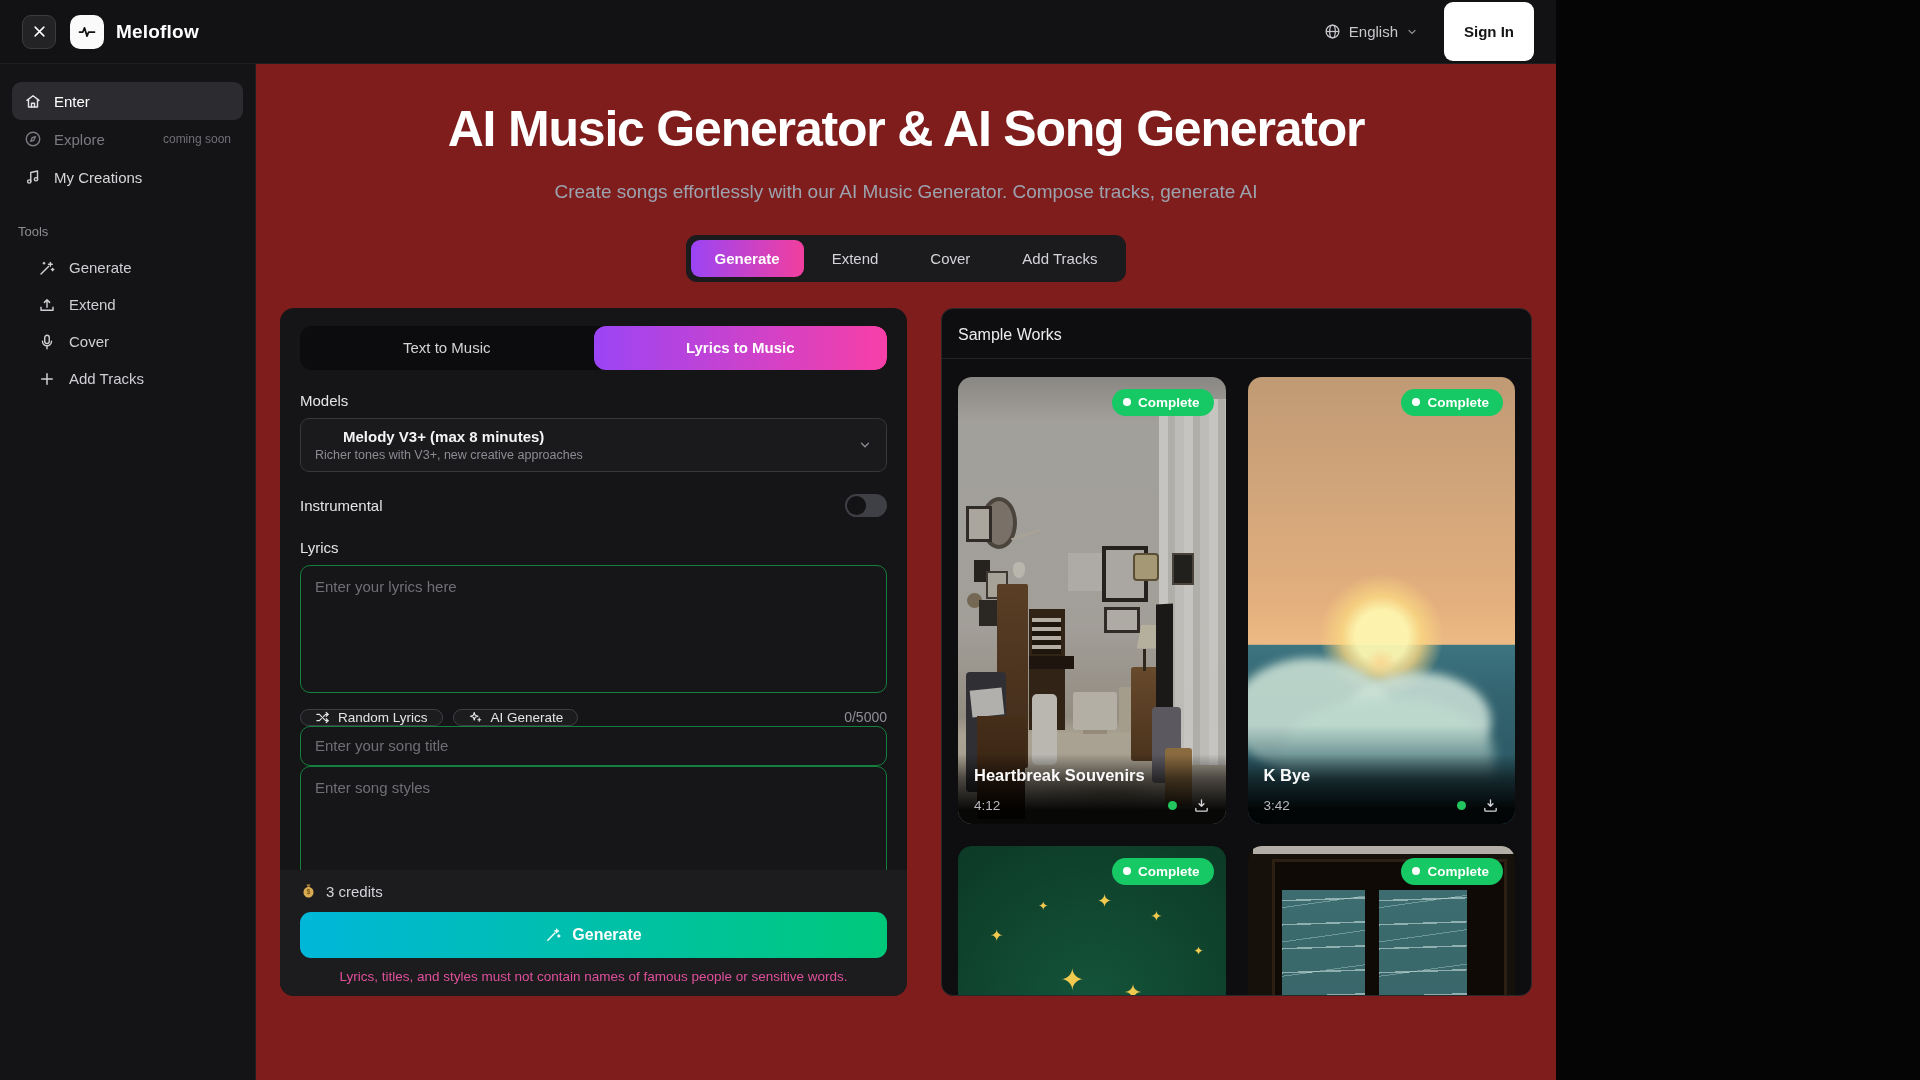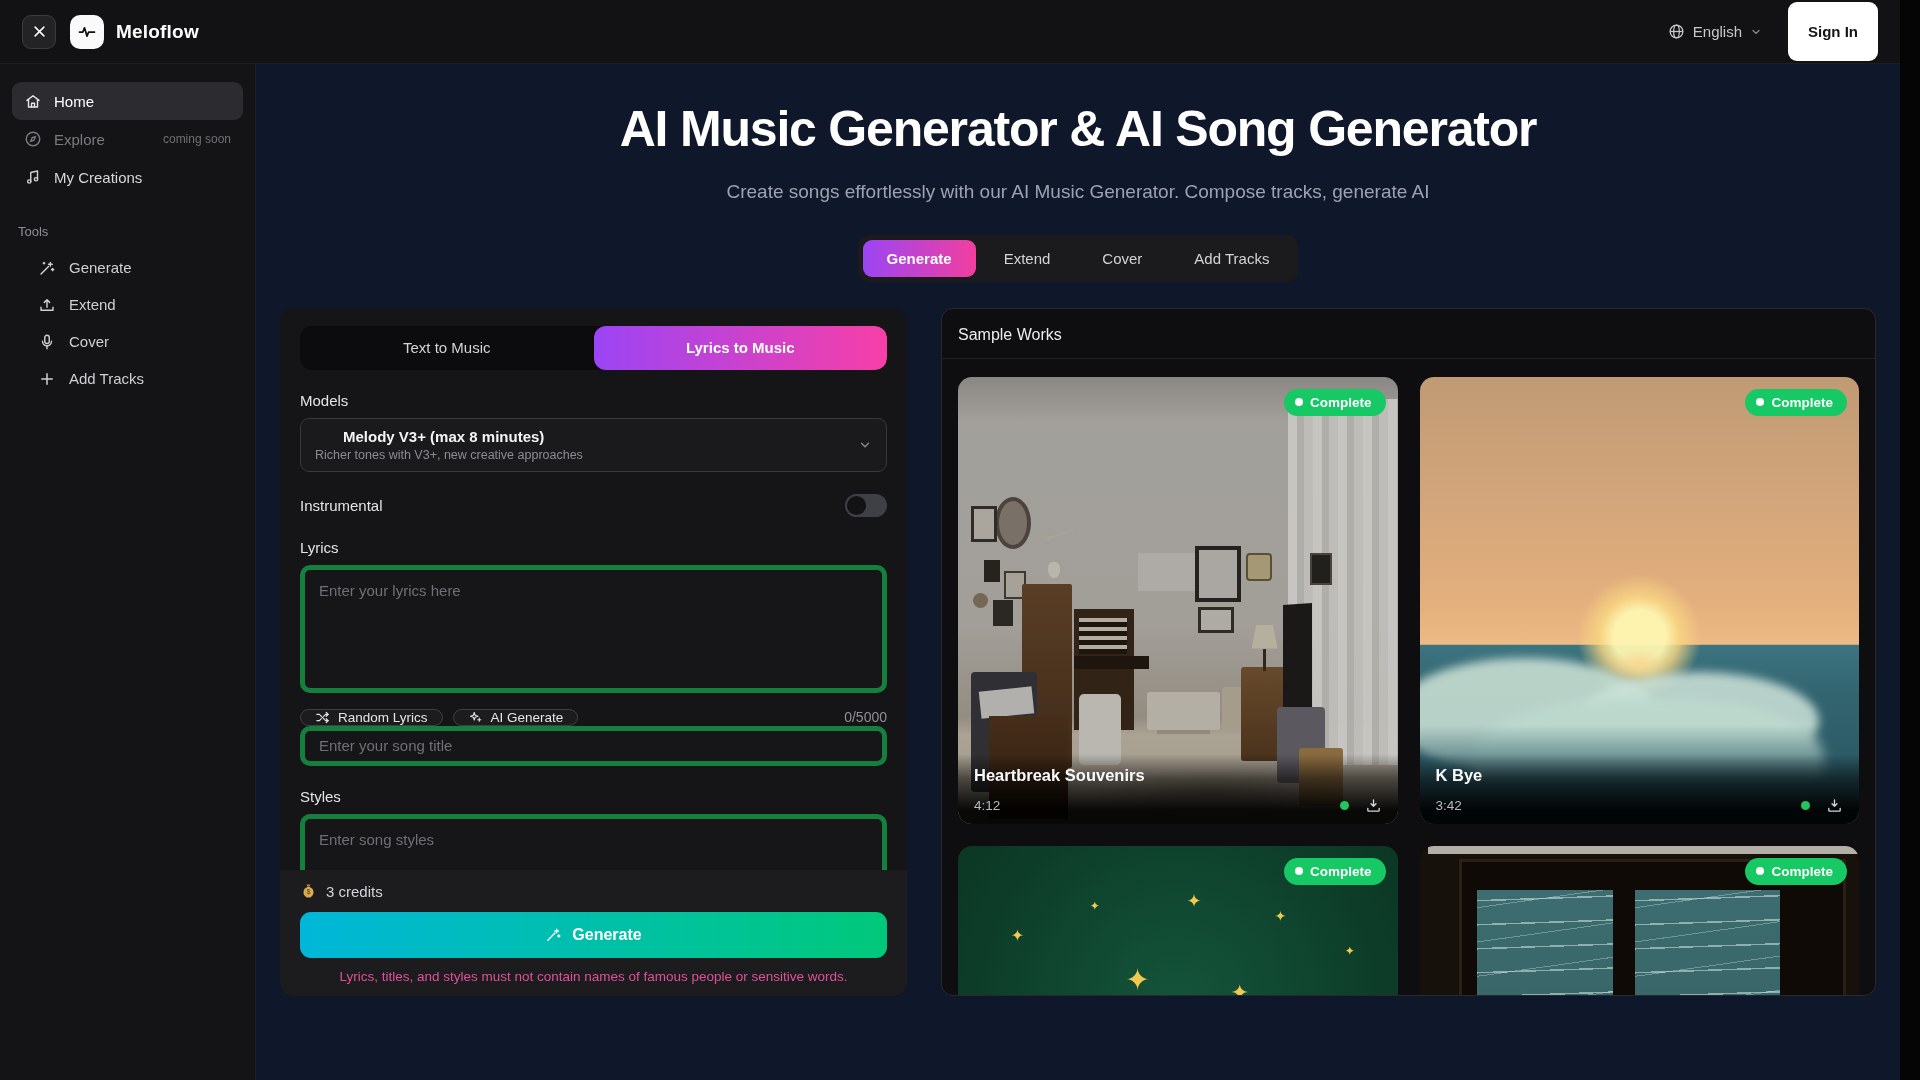--- a/index.html
+++ b/index.html
@@ -1,18 +1,18 @@
 <!DOCTYPE html>
 <html><head>
 <meta charset="utf-8">
 <style>
   * { margin:0; padding:0; box-sizing:border-box; }
   html,body { background:#050505; }
   body { font-family:"Liberation Sans", sans-serif; color:#fff; }
-  .stage { position:relative; width:1900px; height:1080px; background:#0f172a; overflow:hidden; }
+  .stage { position:relative; width:1556px; height:1080px; background:#7f1d1d; overflow:hidden; }
 
   
   .topbar { position:absolute; top:0; left:0; right:0; height:64px; background:#121214;
             display:flex; align-items:center; padding:0 22px; border-bottom:1px solid #1e1e20; z-index:5; }
   .close-btn { width:34px; height:34px; border-radius:9px; background:#232326; border:1px solid #3c3c40;
                display:flex; align-items:center; justify-content:center; cursor:pointer; }
   .logo-sq { width:34px; height:34px; border-radius:10px; background:#fafafa; margin-left:14px;
              display:flex; align-items:center; justify-content:center; }
   .brand { margin-left:12px; font-size:19px; font-weight:bold; letter-spacing:.2px; }
   .topbar-right { margin-left:auto; display:flex; align-items:center; gap:26px; }
@@ -55,21 +55,21 @@
   .field-label { margin:22px 0 9px; font-size:15px; color:#e4e4e7; }
   .model-select { position:relative; background:#1a1a1d; border:1px solid #38383c; border-radius:9px;
                   padding:9px 40px 9px 14px; cursor:pointer; }
   .model-name { font-size:15px; font-weight:bold; color:#f4f4f5; margin-left:28px; }
   .model-desc { font-size:12.5px; color:#8b8b92; margin-top:3px; }
   .model-chevron { position:absolute; right:14px; top:50%; transform:translateY(-50%); color:#8b8b92; }
   .instr-row { display:flex; align-items:center; justify-content:space-between; margin-top:22px; }
   .instr-label { font-size:15px; color:#e4e4e7; }
   .switch { width:42px; height:23px; background:#3f3f46; border-radius:999px; position:relative; cursor:pointer; }
   .switch .knob { position:absolute; left:2px; top:2px; width:19px; height:19px; border-radius:50%; background:#131316; }
-  .text-area, .text-input { width:100%; background:#161618; border:5px solid #15803d; border-radius:10px;
+  .text-area, .text-input { width:100%; background:#161618; border:1px solid #15803d; border-radius:10px;
                   padding:12px 14px; color:#e5e5e5; font-size:15px; font-family:"Liberation Sans",sans-serif; resize:none; outline:none; }
   .text-area::placeholder, .text-input::placeholder { color:#6f6f76; }
   .lyrics-area { height:128px; }
   .styles-area { height:120px; }
   .text-input { height:40px; }
   .lyrics-actions { display:flex; align-items:center; gap:10px; margin-top:12px; }
   .chip-btn { display:inline-flex; align-items:center; gap:8px; background:#1c1c1f; border:1px solid #3f3f46;
               border-radius:9px; padding:0 14px; font-size:13.5px; color:#e4e4e7; cursor:pointer; }
   .char-count { margin-left:auto; font-size:14px; color:#8f8f96; }
 
@@ -203,21 +203,21 @@
   </header>
 
   <nav class="sidebar">
     <div class="side-item active">
       <span class="icon">
         <svg width="18" height="18" viewBox="0 0 24 24" fill="none" stroke="#e6e6ea" stroke-width="1.9" stroke-linecap="round" stroke-linejoin="round">
             <path d="M4 11.2L12 5l8 6.2M6 10v10h12V10"></path>
             <path d="M10 20v-5h4v5"></path>
           </svg>
       </span>
-      <span>Home</span>
+      <span>Enter</span>
     </div>
     <div class="side-item disabled">
       <span class="icon">
         <svg width="18" height="18" viewBox="0 0 24 24" fill="none" stroke="#7a7a80" stroke-width="1.9">
             <circle cx="12" cy="12" r="9"></circle>
             <path d="M15 9l-2 5-4 1 2-5 4-1z"></path>
           </svg>
       </span>
       <span>Explore</span>
       <span class="spacer"></span>
@@ -335,21 +335,20 @@
                   <path d="M18 13v5M15.5 15.5h5" stroke-linecap="round"></path>
                 </svg>
             </span>
             <span>AI Generate</span>
           </button>
           <span class="char-count">0/5000</span>
         </div>
 
         <input class="text-input" placeholder="Enter your song title" style="">
 
-        <div class="field-label">Styles</div>
         <textarea class="text-area styles-area" placeholder="Enter song styles" style=""></textarea>
 
         <div class="form-footer">
           <div class="credits-row">
             <span class="icon">
               <svg width="17" height="17" viewBox="0 0 24 24">
                   <path d="M9 2h6l-2 3.2h-2L9 2z" fill="#b98a38"></path>
                   <path d="M12 5.6c-4.2 0-7 3.3-7 7.4C5 17.4 8 20.6 12 20.6s7-3.2 7-7.6c0-4.1-2.8-7.4-7-7.4z" fill="#d8aa52"></path>
                   <text x="12" y="16.2" text-anchor="middle" font-size="9" font-family="Liberation Sans, sans-serif" font-weight="bold" fill="#7a5213">$</text>
                 </svg>

